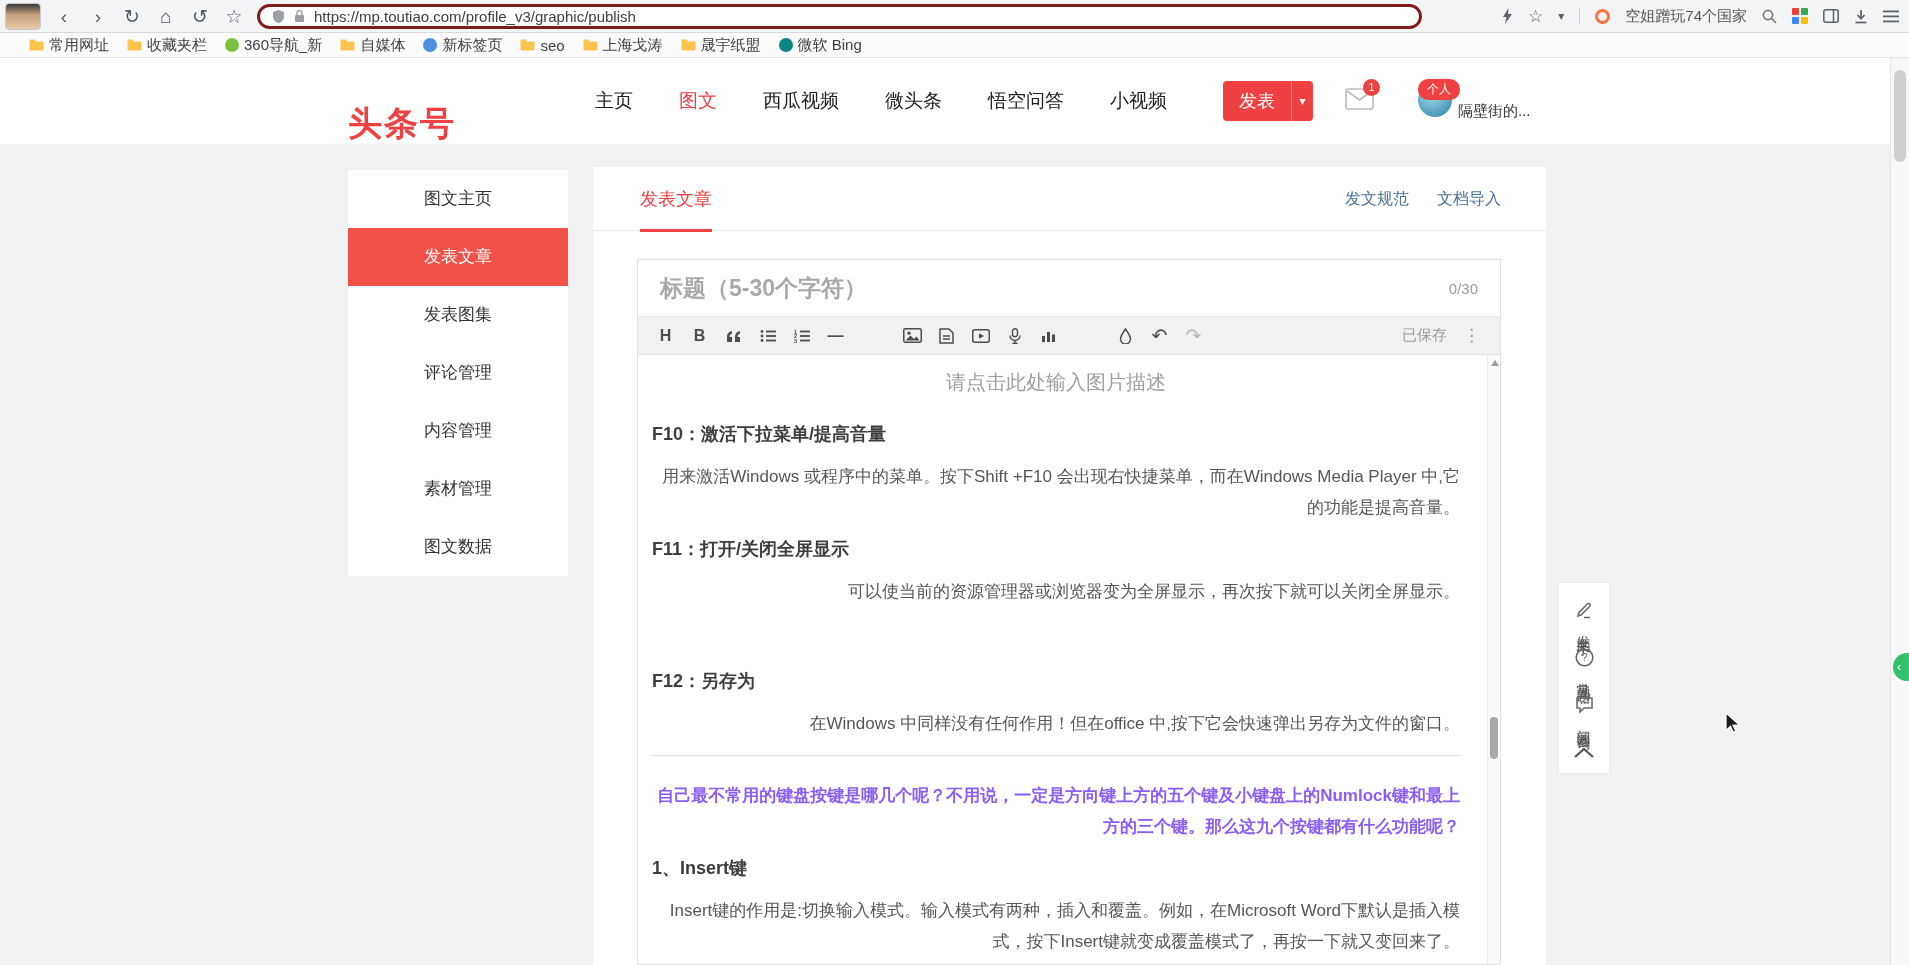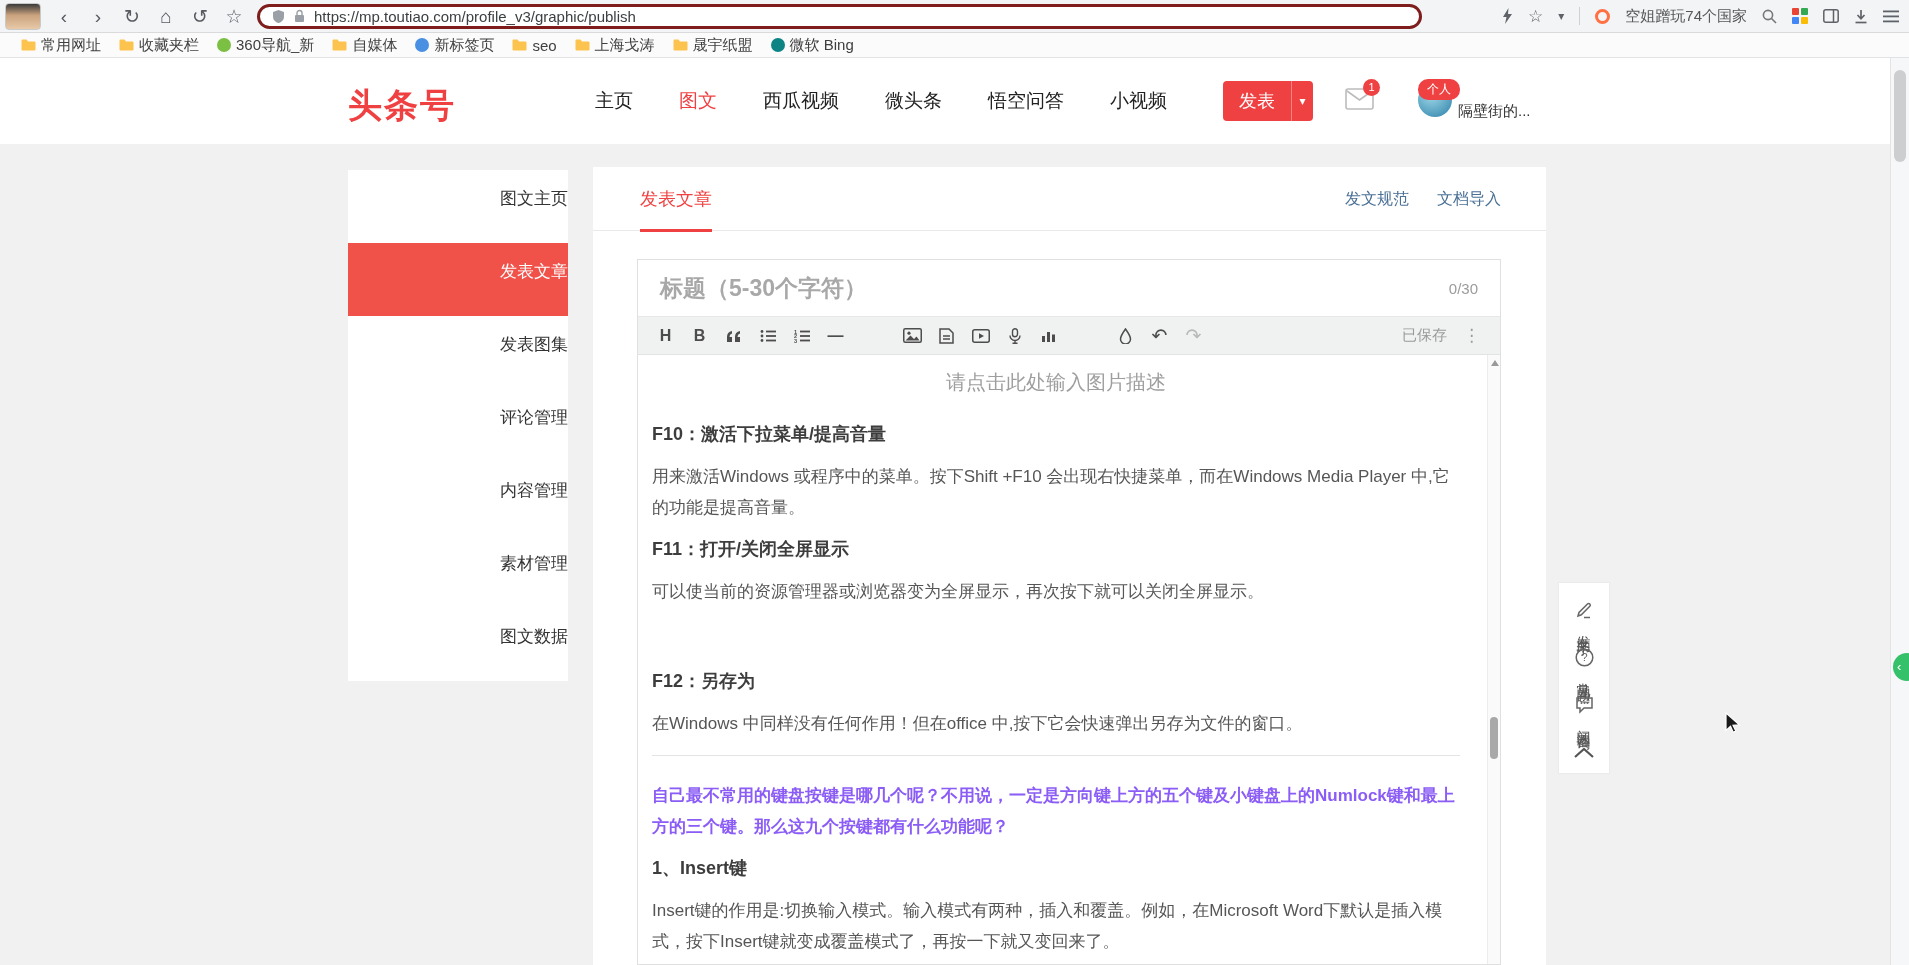--- a/index.html
+++ b/index.html
@@ -18,27 +18,27 @@
   .chrome-right { margin-left:auto; display:flex; align-items:center; gap:15px; padding-right:10px; }
   .c-ico { display:flex; align-items:center; color:#5f6368; font-size:17px; }
   .vdiv { width:1px; height:18px; background:#d0d1d3; }
   .ring-ico { width:15px; height:15px; border:3px solid #ff7043; border-radius:50%; }
   .quick-text { font-size:15px; color:#555; white-space:nowrap; }
   .grid4 { display:grid; grid-template-columns:7px 7px; grid-template-rows:7px 7px; gap:2px; }
   .grid4 span { border-radius:1px; }
 
   
   .bookmarks { position:absolute; left:0; top:33px; width:1909px; height:25px; background:#fbfbfc;
-    border-bottom:1px solid #e1e2e4; display:flex; align-items:center; padding-left:12px; z-index:20; }
+    border-bottom:1px solid #e1e2e4; display:flex; align-items:center; padding-left:20px; z-index:20; }
   .bm { display:flex; align-items:center; gap:5px; padding:0 9px; font-size:15px; color:#3f3f3f; height:100%; }
   .dot-ico { width:14px; height:14px; border-radius:50%; display:inline-block; }
 
   
   .site-header { position:absolute; left:0; top:58px; width:1890px; height:86px; background:#fff; }
-  .logo { position:absolute; left:348px; top:25px; font-size:34px; font-weight:900; color:#f04142; letter-spacing:2px; }
+  .logo { position:absolute; left:348px; top:43px; font-size:34px; font-weight:900; color:#f04142; letter-spacing:2px; }
   .main-nav { position:absolute; left:595px; top:0; height:86px; display:flex; align-items:center; gap:46px;
     font-size:19px; color:#222; }
   .main-nav .nav-item { cursor:pointer; }
   .main-nav .nav-item.active { color:#f04142; }
   .publish-btn { position:absolute; left:1223px; top:23px; height:40px; display:flex; background:#f04142;
     border-radius:4px; color:#fff; overflow:hidden; }
   .publish-main { width:68px; display:flex; align-items:center; justify-content:center; font-size:18px; }
   .publish-arrow { width:22px; display:flex; align-items:center; justify-content:center;
     border-left:1px solid rgba(255,255,255,.35); font-size:12px; }
   .mail-wrap { position:absolute; left:1345px; top:30px; width:30px; height:24px; }
@@ -46,21 +46,21 @@
     border-radius:9px; color:#fff; font-size:11px; line-height:17px; text-align:center; padding:0 4px; }
   .avatar { position:absolute; left:1418px; top:25px; width:34px; height:34px; border-radius:50%;
     background:radial-gradient(circle at 40% 35%, #9fd8e8, #2b7fa8); }
   .user-badge { position:absolute; left:1418px; top:21px; background:#f04142; color:#fff; font-size:12px;
     padding:2px 9px; border-radius:10px; }
   .user-name { position:absolute; left:1458px; top:44px; font-size:15px; color:#333; width:95px;
     white-space:nowrap; overflow:hidden; text-overflow:ellipsis; }
 
   
   .sidebar { position:absolute; left:348px; top:170px; width:220px; background:#fff; }
-  .side-item { height:73px; line-height:58px; text-align:right; font-size:17px; color:#333; cursor:pointer; }
+  .side-item { height:58px; line-height:58px; text-align:center; font-size:17px; color:#333; cursor:pointer; }
   .side-item.active { background:#f0524a; color:#fff; }
 
   
   .card { position:absolute; left:593px; top:167px; width:953px; height:798px; background:#fff; }
   .tab-row { position:relative; height:64px; border-bottom:1px solid #e9e9e9; }
   .tab { position:absolute; left:47px; top:0; height:64px; line-height:64px; font-size:18px; color:#f04142; }
   .tab::after { content:""; position:absolute; left:0; right:0; bottom:-1px; height:3px; background:#f04142; }
   .tab-links { position:absolute; right:45px; top:0; height:64px; display:flex; align-items:center; gap:28px;
     font-size:16px; color:#4a7096;margin-left:12px; }
   .editor-box { position:absolute; left:44px; top:92px; width:864px; height:706px; border:1px solid #e0e0e0; }
@@ -74,21 +74,21 @@
   .tb.light { color:#b9b9b9; }
   .grp { margin-left:43px; }
   .tb-right { margin-left:auto; display:flex; align-items:center; gap:16px; padding-right:6px; }
   .saved { font-size:15px; color:#9b9b9b; font-weight:400; }
   .more-dots { font-size:17px; color:#9b9b9b; }
   .ed-content { position:relative; height:611px; overflow:hidden; padding:0 40px 0 14px; }
   .img-caption { margin-top:14px; text-align:center; font-size:20px; color:#9e9e9e; }
   .ed-h { margin-top:26px; font-size:18px; font-weight:700; color:#3d3d3d; }
   .ed-h.tight { margin-top:14px; }
   .ed-h.biggap { margin-top:62px; }
-  .ed-p { margin-top:15px; font-size:17px; color:#565656; line-height:31px; }
+  .ed-p { margin-top:15px; font-size:17px; color:#565656; line-height:31px;text-align:right; }
   .ed-p.bold { font-weight:700; color:#8b5cf6; margin-top:24px; }
   .ed-divider { margin-top:16px; height:1px; background:#e3e3e3; }
   .img-box { margin:10px auto 0; width:417px; height:70px; border:1px solid #c9c9c9; background:#fff; }
   .ed-scrollbar { position:absolute; right:0; top:95px; bottom:0; width:13px; background:#fafafa;
     border-left:1px solid #ececec; }
   .ed-scroll-up { position:absolute; top:5px; left:3px; width:0; height:0;
     border-left:4px solid transparent; border-right:4px solid transparent; border-bottom:6px solid #9a9a9a; }
   .ed-thumb { position:absolute; left:2px; top:362px; width:8px; height:42px; background:#a8a8a8; border-radius:5px; }
 
   

